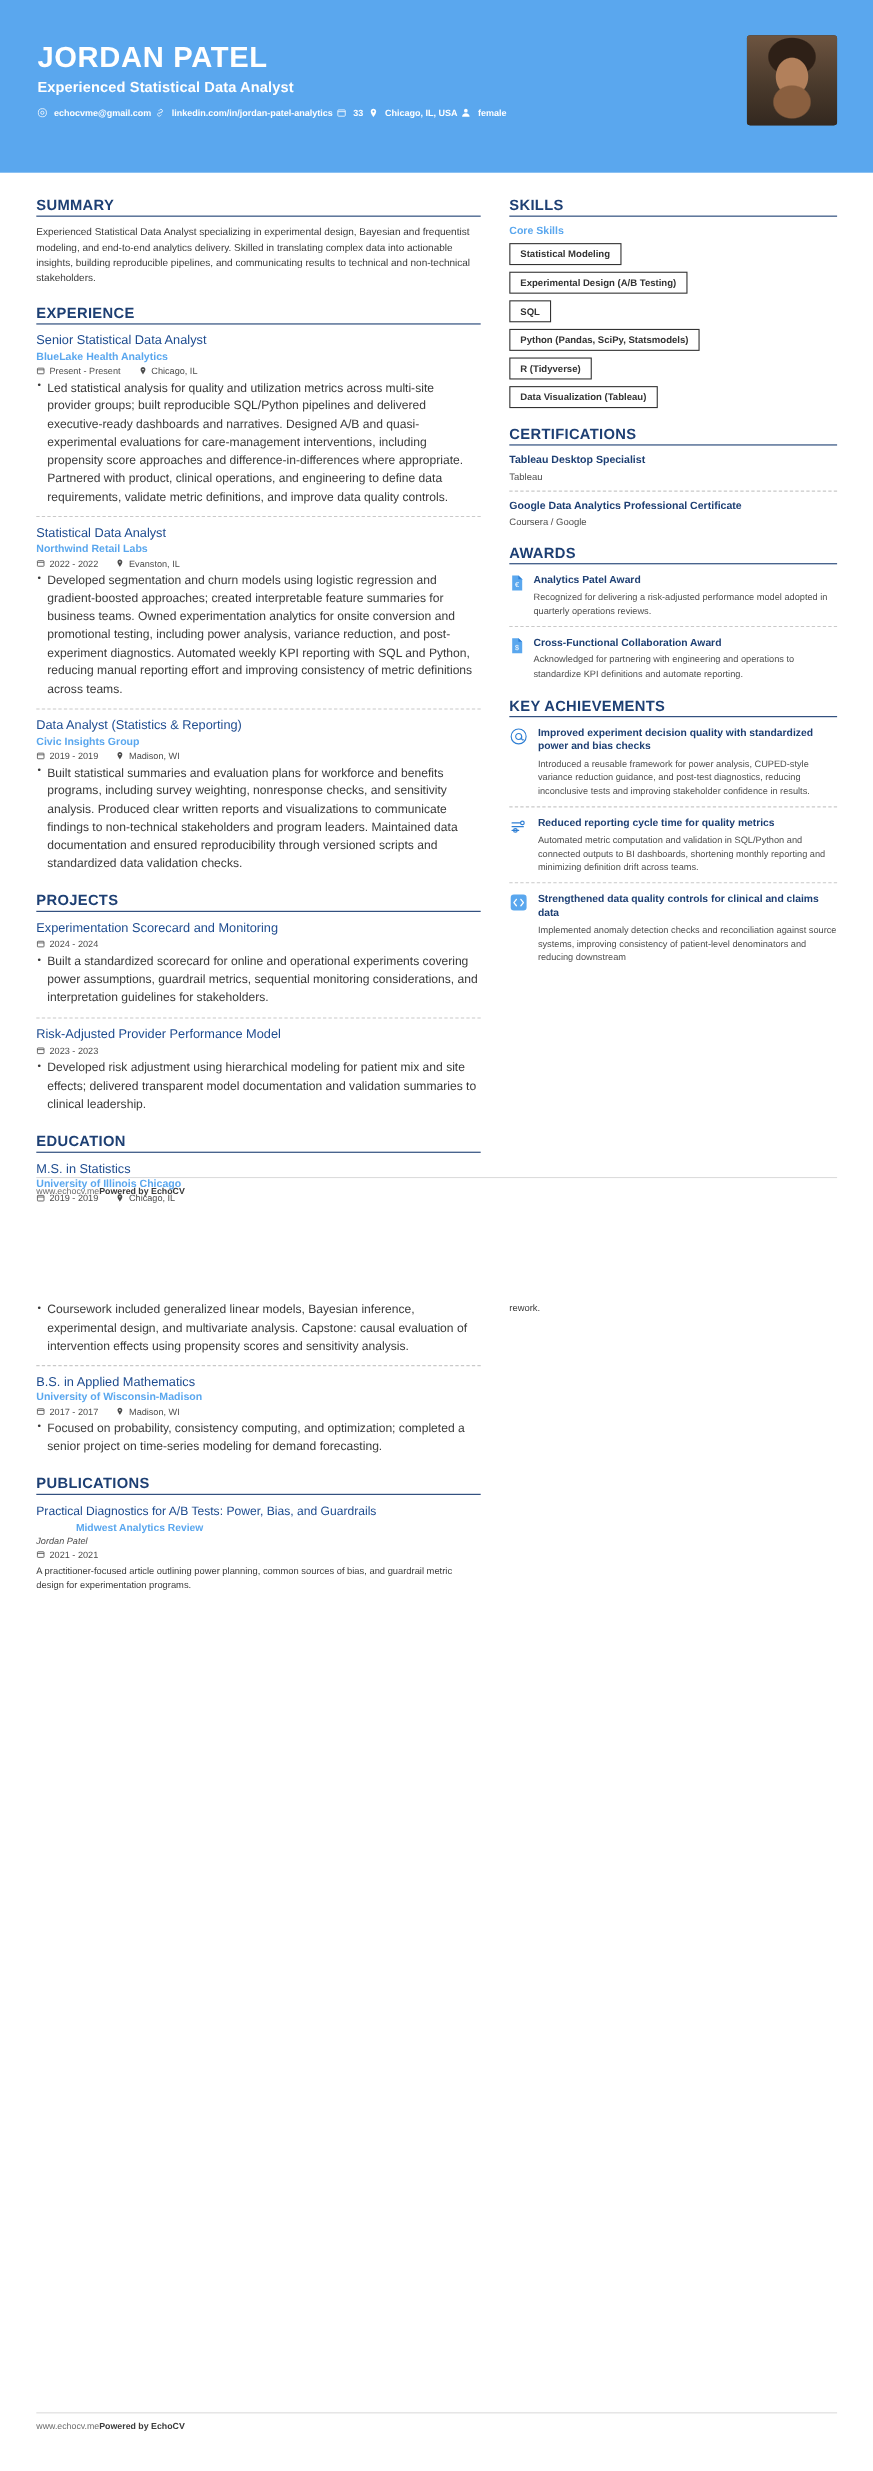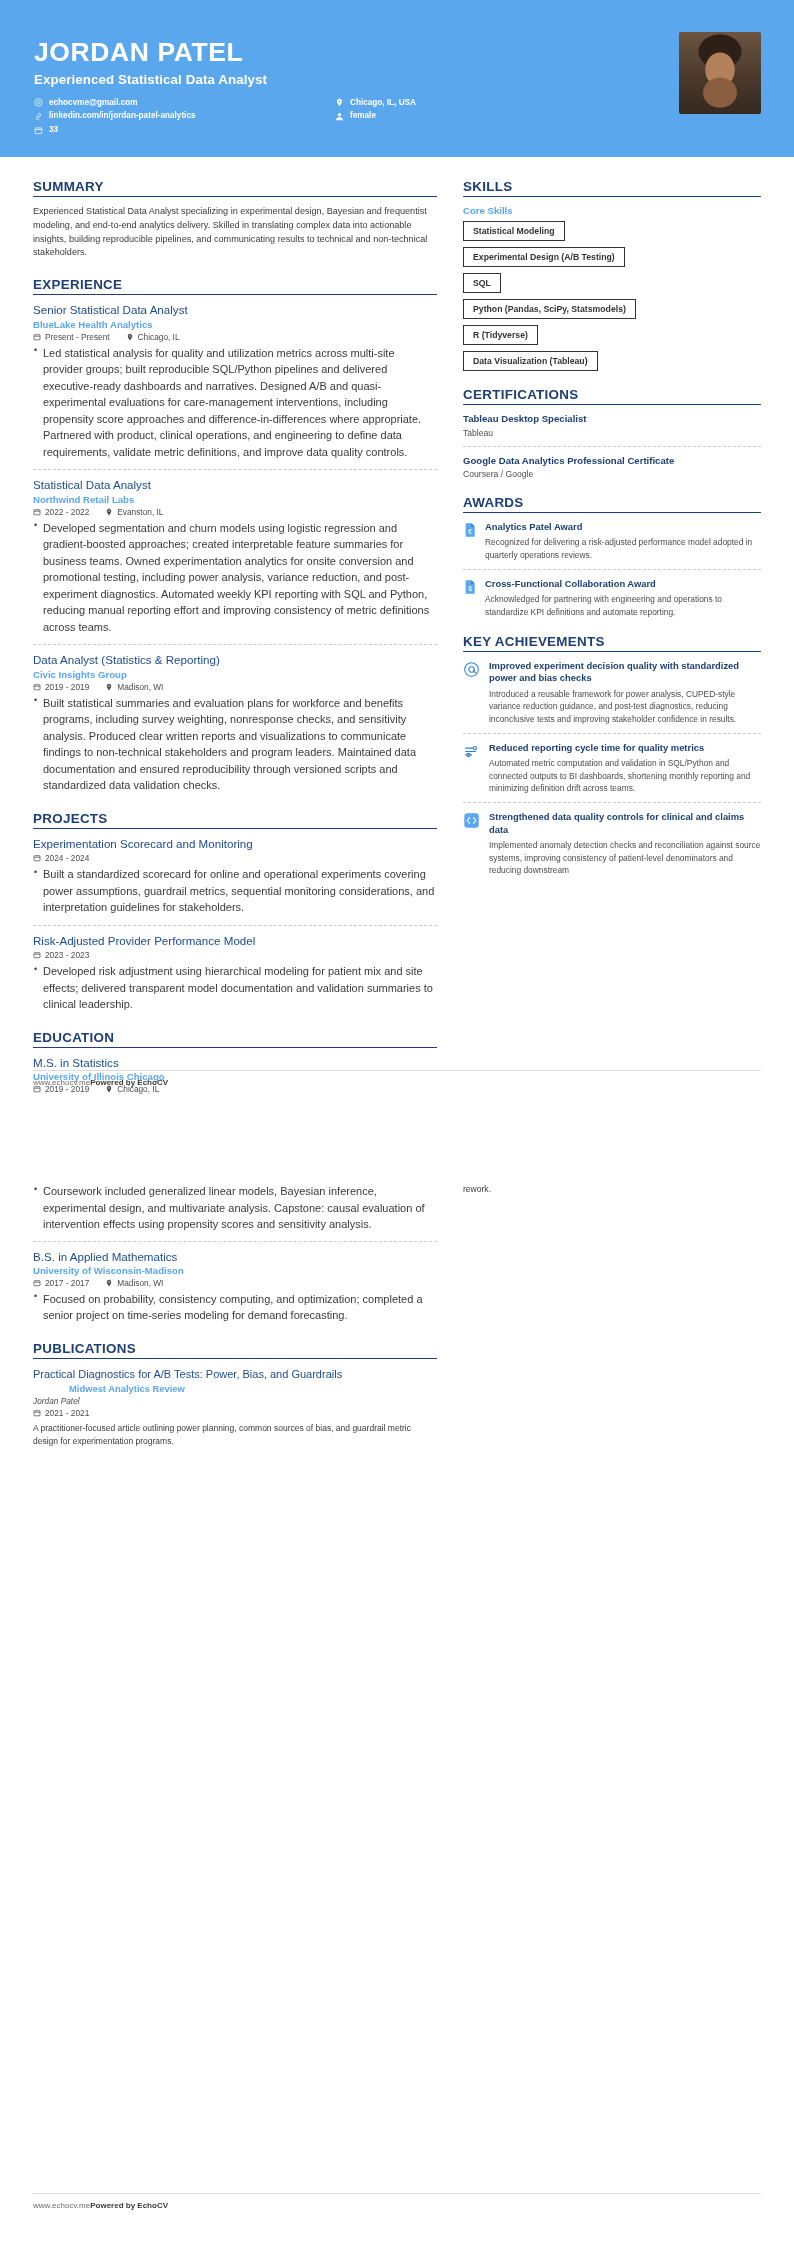--- a/index.html
+++ b/index.html
@@ -36,21 +36,21 @@
     font-weight: bold;
     color: #ffffff;
     margin-top: 5px;
     letter-spacing: 0.1px;
   }
   .contact-grid {
     margin-top: 11px;
     display: flex;
     gap: 0;
   }
-  .contact-col { display: flex; flex-direction: column; gap: 3.5px; }
+  .contact-col { display: flex; flex-direction: row; gap: 3.5px; }
   .contact-col.c1 { width: 301px; }
   .contact-row {
     display: flex;
     align-items: center;
     gap: 6px;
     color: #ffffff;
     font-size: 8.2px;
     font-weight: bold;
     line-height: 1.25;
   }

